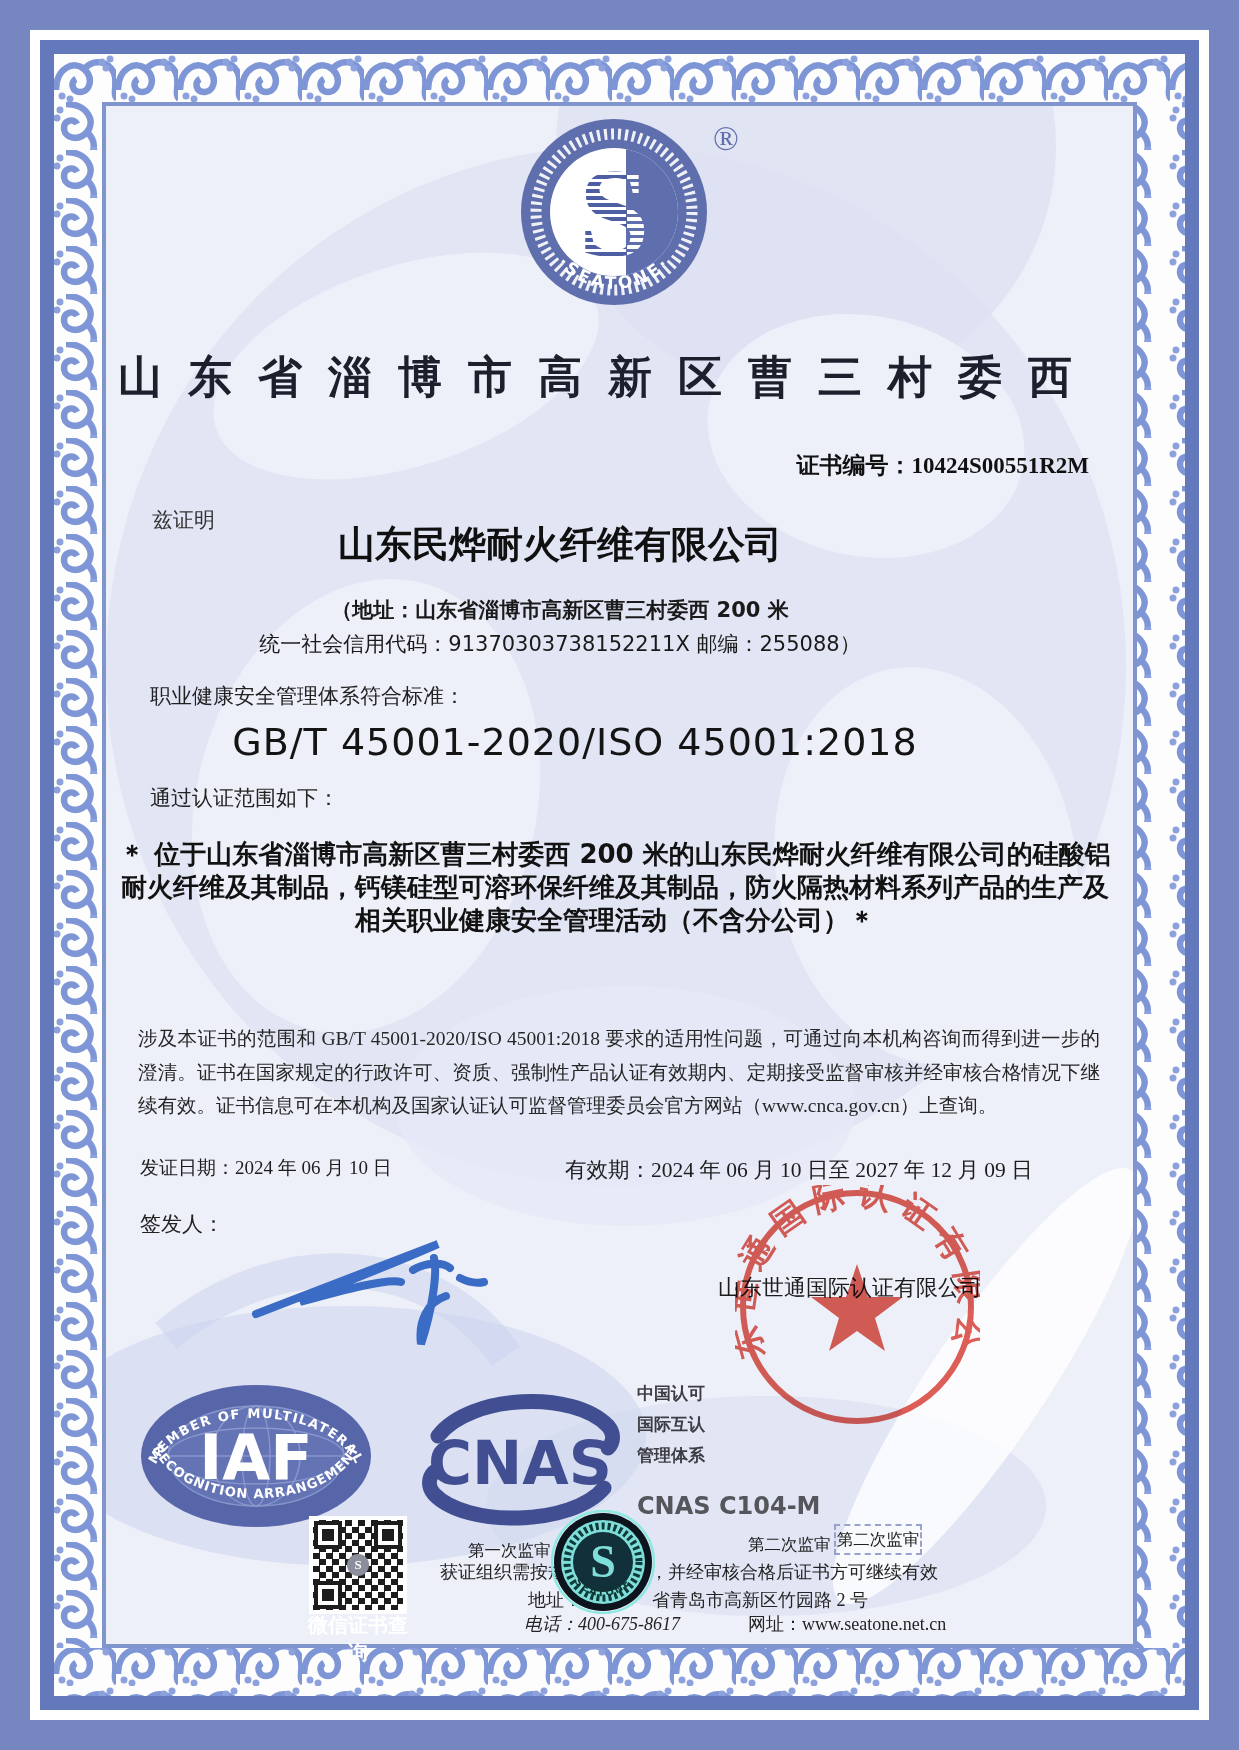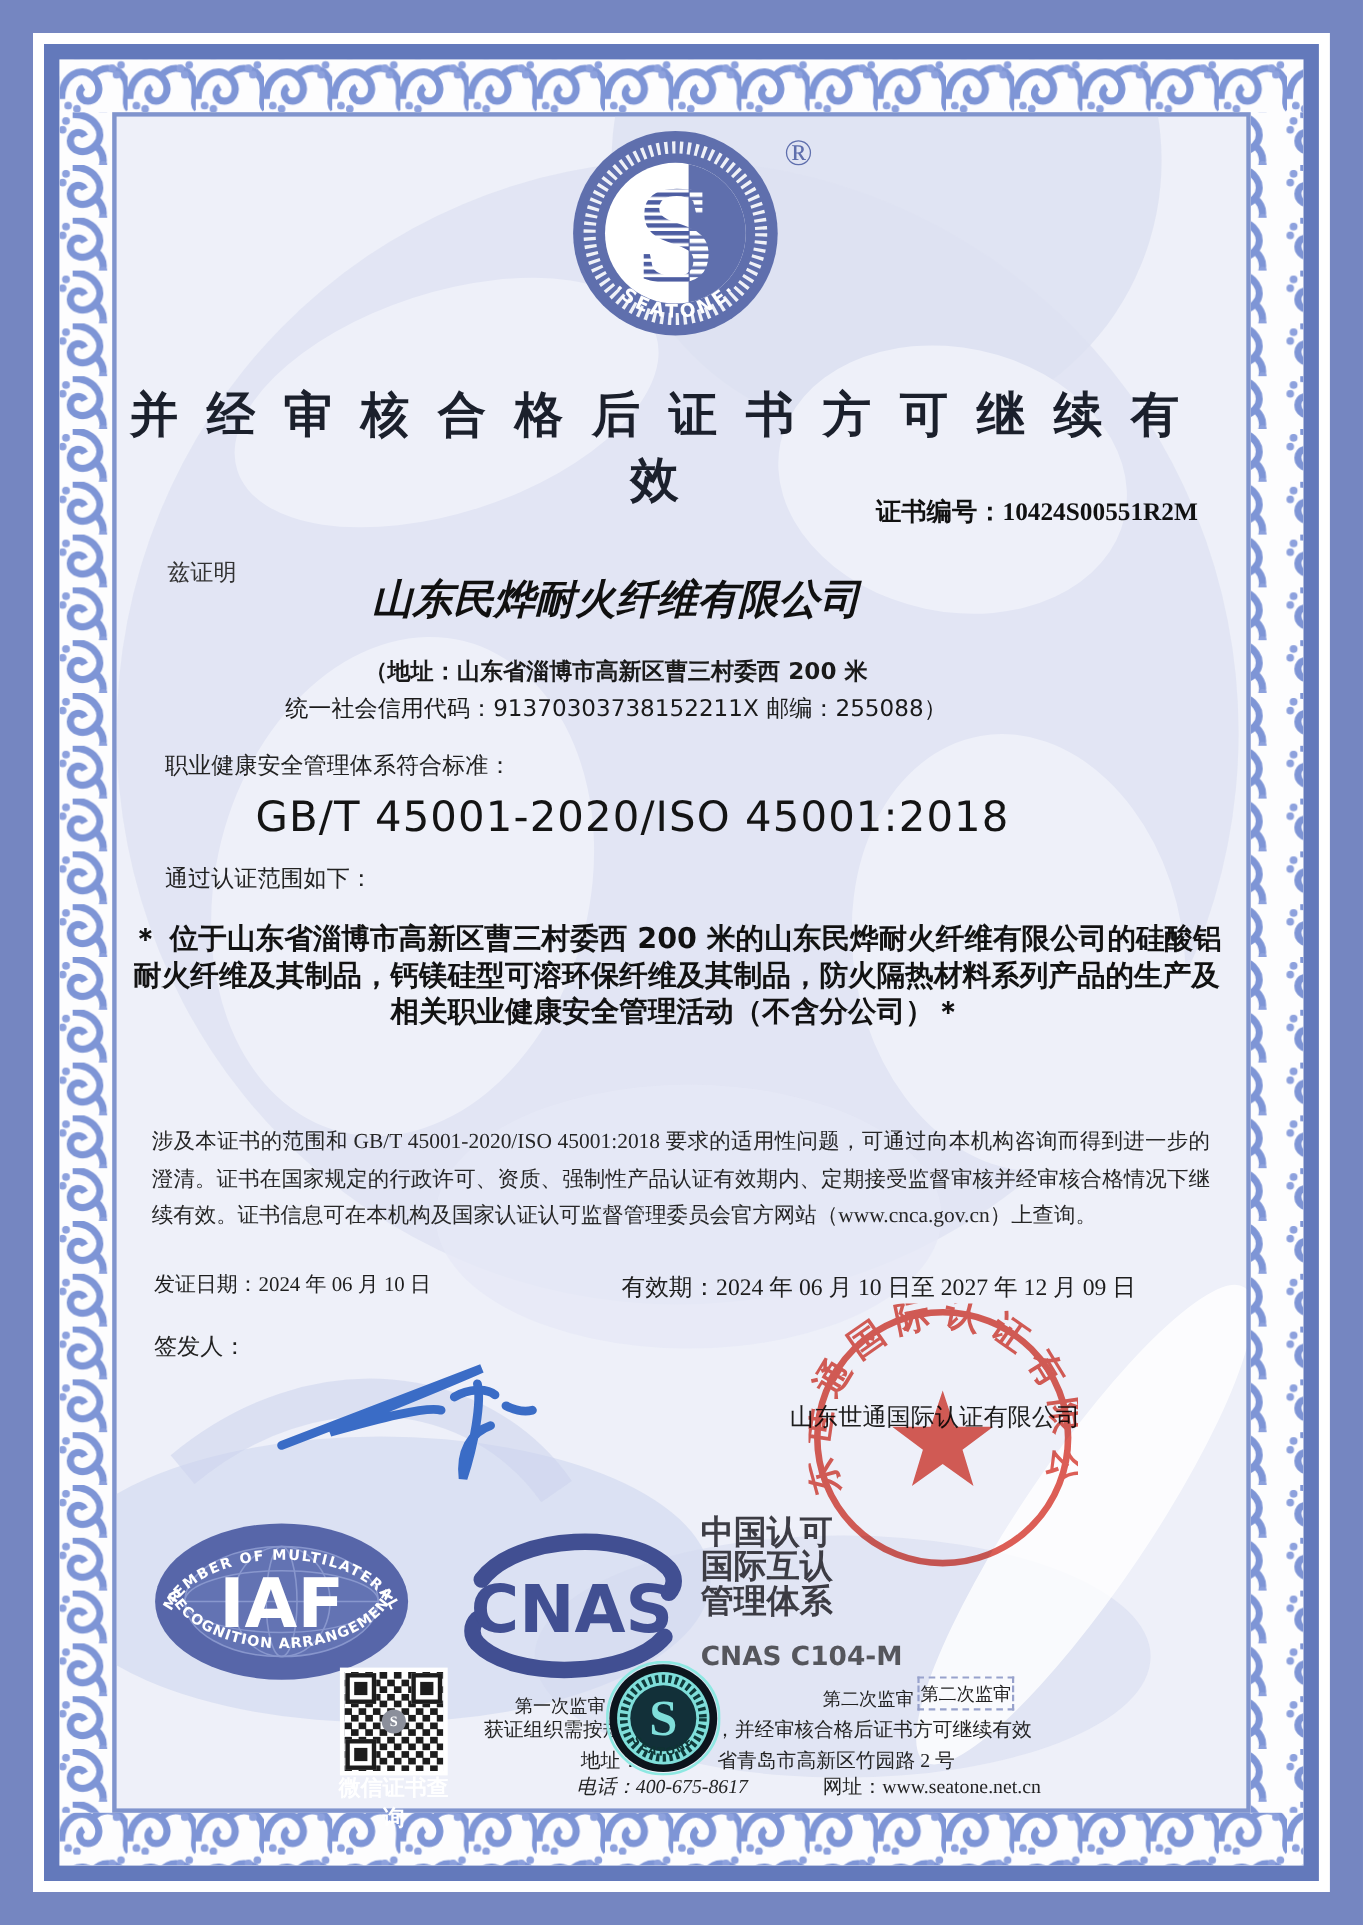--- a/index.html
+++ b/index.html
@@ -9,35 +9,35 @@
   .f-white{position:absolute;inset:30px;background:#ffffff;}
   .f-dark{position:absolute;inset:40px;background:#6379bb;}
   .f-band{position:absolute;inset:54px;background:#fdfdfe;}
   .f-line{position:absolute;inset:102px;border:4px solid #8094cd;background:#eef0f9;}
   .content{position:absolute;inset:106px;overflow:hidden;}
   .sans{font-family:"DejaVu Sans","Liberation Sans",sans-serif;}
   .title{top:348px;left:92px;width:980px;text-align:center;font-size:44px;font-weight:700;
          letter-spacing:26px;padding-left:26px;color:#1b202c;}
   .certno{top:450px;right:150px;font-size:23px;font-weight:700;color:#111;}
   .certify{top:506px;left:152px;font-size:21px;color:#333;}
-  .company{top:520px;left:80px;width:960px;text-align:center;font-size:37px;font-weight:700;color:#101010;font-style:italic;}
+  .company{top:520px;left:80px;width:960px;text-align:center;font-size:37px;font-weight:700;color:#101010;}
   .addr1{top:596px;left:80px;width:960px;text-align:center;font-size:21px;font-weight:700;color:#1a1a1a;}
   .addr2{top:630px;left:80px;width:960px;text-align:center;font-size:21px;font-weight:400;color:#1a1a1a;}
   .stdlabel{top:682px;left:150px;font-size:21px;color:#222;}
   .standard{top:720px;left:80px;width:990px;text-align:center;font-size:38px;color:#141414;letter-spacing:1px;}
   .scopelabel{top:784px;left:150px;font-size:21px;color:#222;}
   .scope{top:838px;left:115px;width:1000px;text-align:center;font-size:26px;font-weight:700;
          line-height:33px;color:#121212;}
   .disclaimer{top:1022px;left:138px;width:962px;font-size:19.5px;line-height:33.5px;
               text-align:justify;color:#262626;}
   .issue{top:1155px;left:140px;font-size:19px;color:#1d1d1d;}
   .valid{top:1155px;left:565px;font-size:21.5px;color:#1d1d1d;}
   .signer{top:1210px;left:140px;font-size:21px;color:#222;}
   .issuer{top:1273px;left:718px;font-size:22px;color:#1c1c1c;}
-  .cnlines{top:1378px;left:637px;font-size:30px;font-weight:700;line-height:31px;color:#3c3c44;}
+  .cnlines{top:1378px;left:637px;font-size:17px;font-weight:700;line-height:31px;color:#3c3c44;}
   .mgmt1{top:1460px;left:637px;font-size:24px;font-weight:700;color:#55565c;}
   .mgmt2{top:1492px;left:637px;font-size:24px;font-weight:700;color:#55565c;}
   .qr{top:1520px;left:313px;width:90px;height:90px;background:
       repeating-conic-gradient(#1d1d1d 0% 25%, #ffffff 0% 50%);
       background-size:13px 13px;outline:4px solid #fff;}
   .qf{position:absolute;width:20px;height:20px;border:4px solid #1d1d1d;background:#fff;box-sizing:content-box;}
   .qf i{position:absolute;inset:4px;background:#1d1d1d;}
   .qrlogo{position:absolute;left:34px;top:34px;width:22px;height:22px;border-radius:50%;
           background:#8b8f9b;color:#fff;font-size:13px;text-align:center;line-height:22px;font-weight:700;}
   .qrlabel{top:1612px;left:300px;width:116px;text-align:center;font-size:20px;font-weight:700;color:#ffffff;}
@@ -133,21 +133,21 @@
       <text x="116" y="144" text-anchor="middle" fill="url(#hsN)" clip-path="url(#clipL)">S</text>
       <text x="116" y="144" text-anchor="middle" fill="url(#hsW)" clip-path="url(#clipR)">S</text>
     </g>
     <path id="seatArc" d="M53,144 A77,77 0 0 0 179,144" fill="none"></path>
     <text font-family="'DejaVu Sans','Liberation Sans',sans-serif" font-size="17" font-weight="700" fill="#ffffff" letter-spacing="3">
       <textPath href="#seatArc" startOffset="50%" text-anchor="middle">·SEATONE·</textPath>
     </text>
     <text x="215" y="38" font-size="34" fill="#5f6fad">®</text>
   </svg>
 
-  <div class="abs title">并经审核合格后证书方可继续有效</div>
+  <div class="abs title">山东省淄博市高新区曹三村委西</div>
   <div class="abs certno">证书编号：10424S00551R2M</div>
   <div class="abs certify">兹证明</div>
   <div class="abs company sans">山东民烨耐火纤维有限公司</div>
   <div class="abs addr1 sans">（地址：山东省淄博市高新区曹三村委西 200 米</div>
   <div class="abs addr2 sans">统一社会信用代码：91370303738152211X 邮编：255088）</div>
   <div class="abs stdlabel">职业健康安全管理体系符合标准：</div>
   <div class="abs standard sans">GB/T 45001-2020/ISO 45001:2018</div>
   <div class="abs scopelabel">通过认证范围如下：</div>
   <div class="abs scope sans">＊ 位于山东省淄博市高新区曹三村委西 200 米的山东民烨耐火纤维有限公司的硅酸铝耐火纤维及其制品，钙镁硅型可溶环保纤维及其制品，防火隔热材料系列产品的生产及相关职业健康安全管理活动（不含分公司）＊</div>
   <div class="abs disclaimer">涉及本证书的范围和 GB/T 45001-2020/ISO 45001:2018 要求的适用性问题，可通过向本机构咨询而得到进一步的澄清。证书在国家规定的行政许可、资质、强制性产品认证有效期内、定期接受监督审核并经审核合格情况下继续有效。证书信息可在本机构及国家认证认可监督管理委员会官方网站（www.cnca.gov.cn）上查询。</div>

